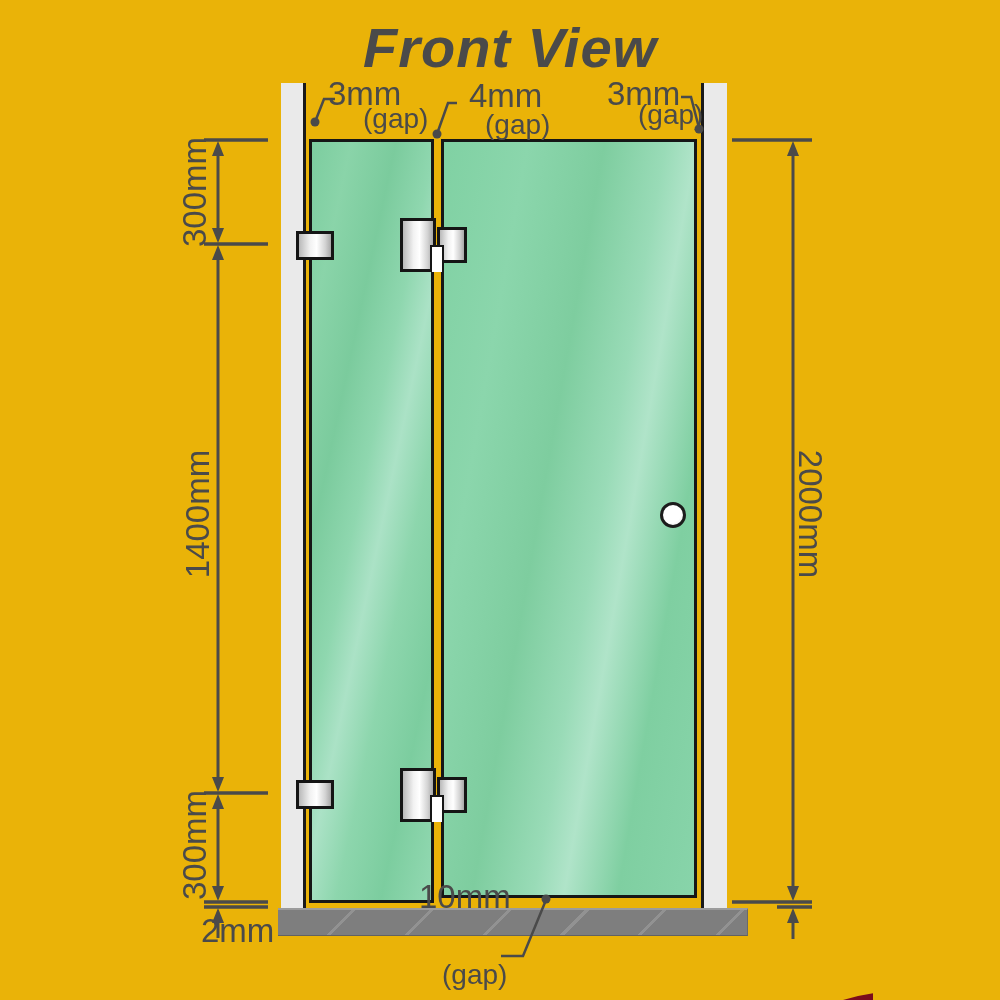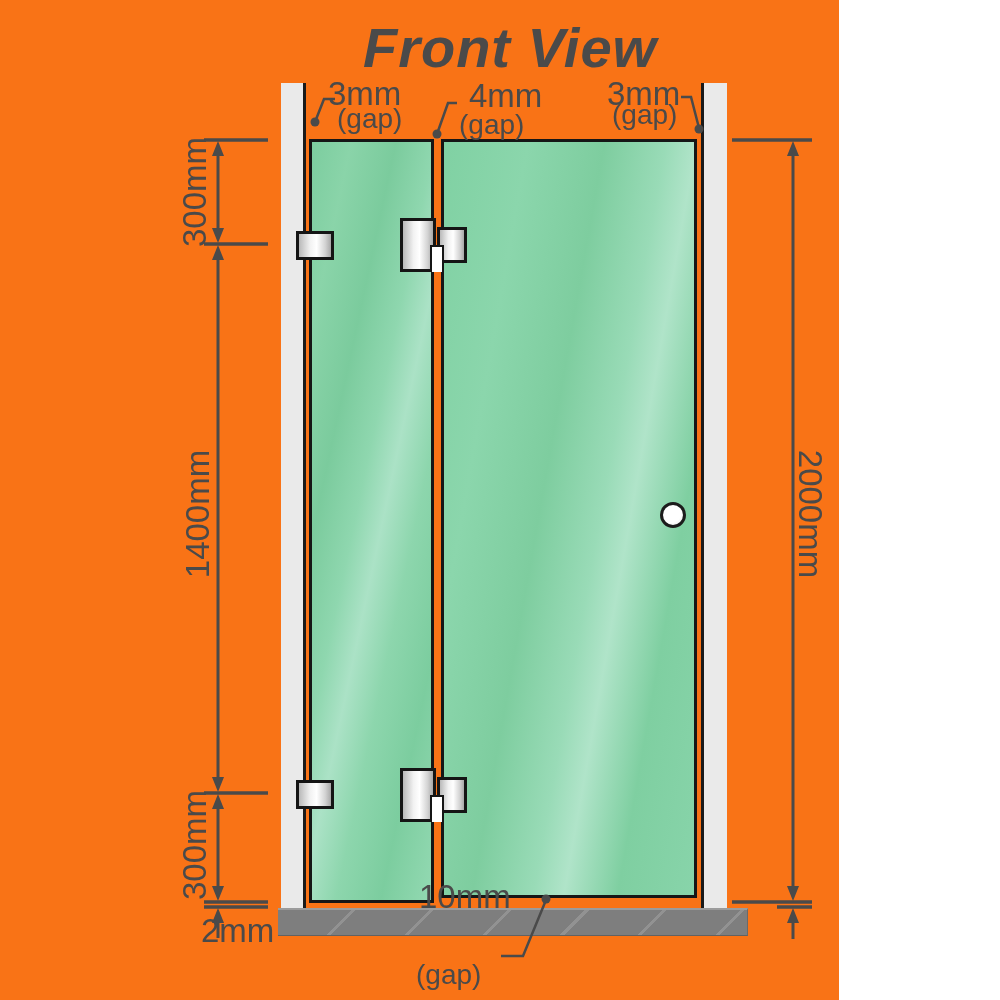--- a/index.html
+++ b/index.html
@@ -1,16 +1,16 @@
 <!DOCTYPE html>
 <html><head>
 <meta charset="utf-8">
 <style>
   html,body{margin:0;padding:0;background:#fff;}
-  #canvas{position:relative;width:839px;height:1000px;background:#f97316;overflow:hidden;
+  #canvas{position:relative;width:1000px;height:1000px;background:#eab308;overflow:hidden;
           font-family:"Liberation Sans", sans-serif;color:#4a4a4a;}
   .abs{position:absolute;}
   
   .title{left:310px;top:20px;width:400px;text-align:center;font-size:56px;line-height:1;
          font-weight:bold;font-style:italic;color:#a5a5a5;letter-spacing:1px;}
   
   .wall{background:#eaeaea;top:83px;height:825px;box-sizing:border-box;}
   .wall-left{left:281px;width:25px;border-right:3px solid #1a1a1a;}
   .wall-right{left:701px;width:26px;border-left:3px solid #1a1a1a;}
   
@@ -33,21 +33,21 @@
         border:3px solid #151515;box-sizing:border-box;}
   .hinge .plate-small{position:absolute;left:37px;top:9px;width:30px;height:36px;
         border:3px solid #151515;box-sizing:border-box;}
   .hinge .notch{position:absolute;left:30px;top:27px;width:14px;height:27px;background:#ffffff;
         border:2.5px solid #151515;border-bottom:none;box-sizing:border-box;}
   .knob{left:660px;top:502px;width:26px;height:26px;border-radius:50%;border:3px solid #1c1c1c;
         box-sizing:border-box;background:radial-gradient(circle at 38% 35%,#ffffff 60%,#e3e3e3);}
   
   .lbl{line-height:1;white-space:nowrap;color:#4a4a4a;}
   .val{font-size:33px;}
-  .note{font-size:28px;}
+  .note{font-size:28px;margin-left:26px;}
   .vlbl{font-size:33px;transform:translate(-50%,-50%) rotate(-90deg);}
   .vlbl-cw{font-size:33px;transform:translate(-50%,-50%) rotate(90deg);}
   
   .logo-frag{left:843px;top:992px;width:30px;height:8px;background:#7a0c1d;
        clip-path:polygon(0% 100%,100% 100%,100% 15%,50% 50%);}
   svg.overlay{position:absolute;left:0;top:0;pointer-events:none;}
 </style>
 </head>
 <body>
 

